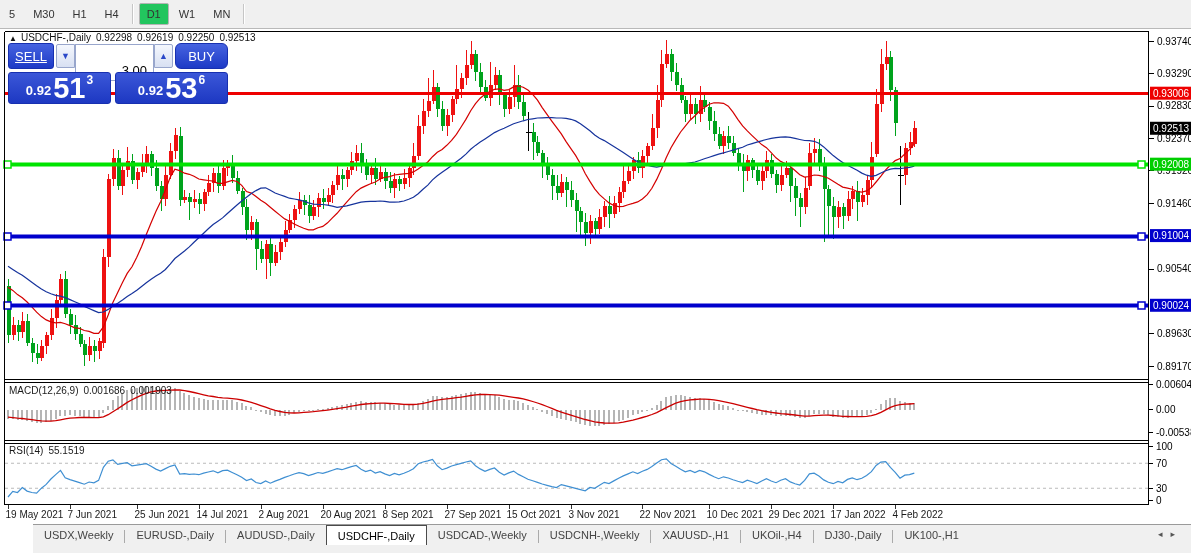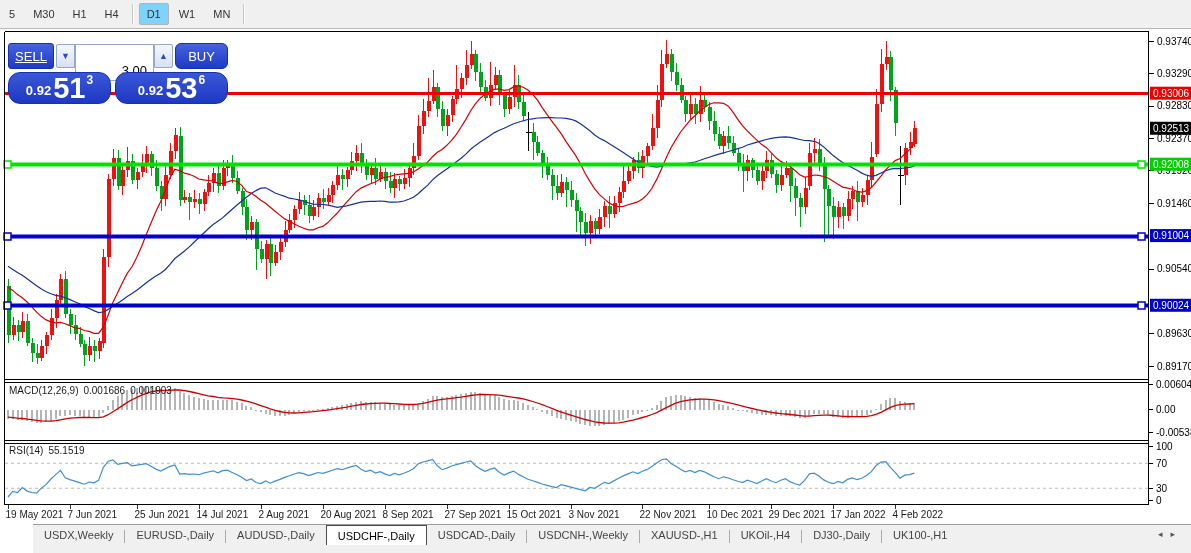--- a/index.html
+++ b/index.html
@@ -3,42 +3,42 @@
 <meta charset="utf-8">
 <style>
   html,body{margin:0;padding:0;background:#fff;}
   .screen{position:relative;width:1191px;height:553px;overflow:hidden;
           font-family:"Liberation Sans",sans-serif;background:#fff;}
   
   .toolbar{position:absolute;left:0;top:0;width:1191px;height:28px;background:#f0f0f0;
            border-bottom:1px solid #b9b9b9;display:flex;align-items:center;}
   .tb-item{font-size:11px;color:#333;padding:4px 7px;margin:0 1px;border:1px solid transparent;
            border-radius:2px;white-space:nowrap;cursor:default;}
-  .tb-item.active{background:#7dd3fc;border:1px solid #b4b4b4;}
+  .tb-item.active{background:#22c55e;border:1px solid #b4b4b4;}
   .tb-sep{width:1px;height:20px;background:#c6c6c6;border-right:1px solid #fff;margin:0 4px;}
   
   .chart-title{position:absolute;left:9px;top:32px;font-size:10px;color:#111;white-space:nowrap;}
   .chart-title .tri{font-size:8px;margin-right:4px;}
   .chart-title span{margin-right:5px;}
   
   .quote{position:absolute;left:8px;top:43px;width:220px;height:61px;}
   .q-btn{position:absolute;top:0;height:26px;border-radius:3px;color:#fff;font-size:13px;
          text-align:center;line-height:26px;background:linear-gradient(#4663e0,#1d3ac6);
          border:1px solid #1730b0;box-sizing:border-box;cursor:pointer;}
   .q-sell{left:0;width:46px;text-decoration:underline;}
   .q-buy{left:167px;width:53px;border-radius:6px;}
   .q-step{position:absolute;top:1px;width:19px;height:24px;background:linear-gradient(#f4f7fd,#d8e0f2);
           border:1px solid #98a6cc;box-sizing:border-box;text-align:center;line-height:22px;
           font-size:9px;color:#2a48c8;cursor:pointer;}
   .q-step.down{left:48px;border-radius:2px 0 0 2px;}
   .q-step.up{left:146px;border-radius:0 2px 2px 0;}
   .q-vol{position:absolute;left:67px;top:1px;width:79px;height:37px;border:1px solid #98a6cc;
          box-sizing:border-box;font-size:13px;text-align:right;padding:16px 6px 0 0;color:#000;
          font-family:"Liberation Sans",sans-serif;background:#fff;}
-  .q-price{position:absolute;top:29px;height:32px;border-radius:12px;color:#fff;
+  .q-price{position:absolute;top:29px;height:32px;border-radius:3px;color:#fff;
            background:linear-gradient(#3b57d8,#1d38c2);border:1px solid #1730b0;box-sizing:border-box;
            display:flex;align-items:flex-end;justify-content:center;padding-bottom:2px;}
   .q-price .base{font-size:13px;font-weight:bold;margin:0 2px 3px 0;}
   .q-price .big{font-size:29px;font-weight:600;line-height:26px;}
   .q-price .sup{font-size:12px;font-weight:bold;margin:0 0 14px 1px;}
   .qp-sell{left:0;width:103px;}
   .qp-buy{left:107px;width:113px;}
   
   .ind-label{position:absolute;font-size:10px;color:#1a1a1a;white-space:nowrap;}
   .ind-label span{margin-right:5px;}
@@ -772,20 +772,23 @@
       <div class="tb-item">M30</div>
       <div class="tb-item">H1</div>
       <div class="tb-item">H4</div>
       <div class="tb-sep"></div>
       <div class="tb-item active">D1</div>
       <div class="tb-item">W1</div>
       <div class="tb-item">MN</div>
       <div class="tb-sep"></div>
     </div>
 
+<div class="chart-title">
+  <span class="tri">▲</span><span>USDCHF-,Daily</span><span>0.92298</span><span>0.92619</span><span>0.92250</span><span>0.92513</span>
+</div>
 
 <div class="quote">
   <div class="q-btn q-sell">SELL</div>
   <div class="q-step down">▼</div>
   <input class="q-vol" value="3.00" style="">
   <div class="q-step up">▲</div>
   <div class="q-btn q-buy">BUY</div>
   <div class="q-price qp-sell">
     <span class="base">0.92</span>
     <span class="big">51</span>
@@ -805,21 +808,21 @@
   <span>RSI(14)</span><span>55.1519</span>
 </div>
 
 <div class="tabbar" id="tabbar">
       <div class="tab">USDX,Weekly</div>
       <div class="tab-sep"></div>
       <div class="tab">EURUSD-,Daily</div>
       <div class="tab-sep"></div>
       <div class="tab">AUDUSD-,Daily</div>
       <div class="tab active">USDCHF-,Daily</div>
-      <div class="tab">USDCAD-,Daily</div>
+      <div class="tab">USDCAD-,Weekly</div>
       <div class="tab-sep"></div>
       <div class="tab">USDCNH-,Weekly</div>
       <div class="tab-sep"></div>
       <div class="tab">XAUUSD-,H1</div>
       <div class="tab-sep"></div>
       <div class="tab">UKOil-,H4</div>
       <div class="tab-sep"></div>
       <div class="tab">DJ30-,Daily</div>
       <div class="tab-sep"></div>
       <div class="tab">UK100-,H1</div>

